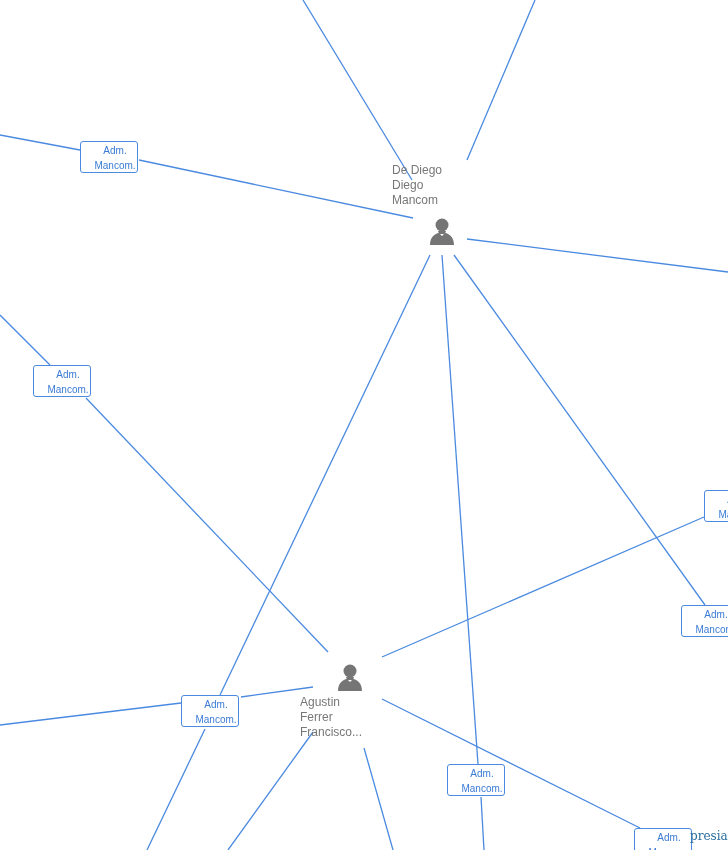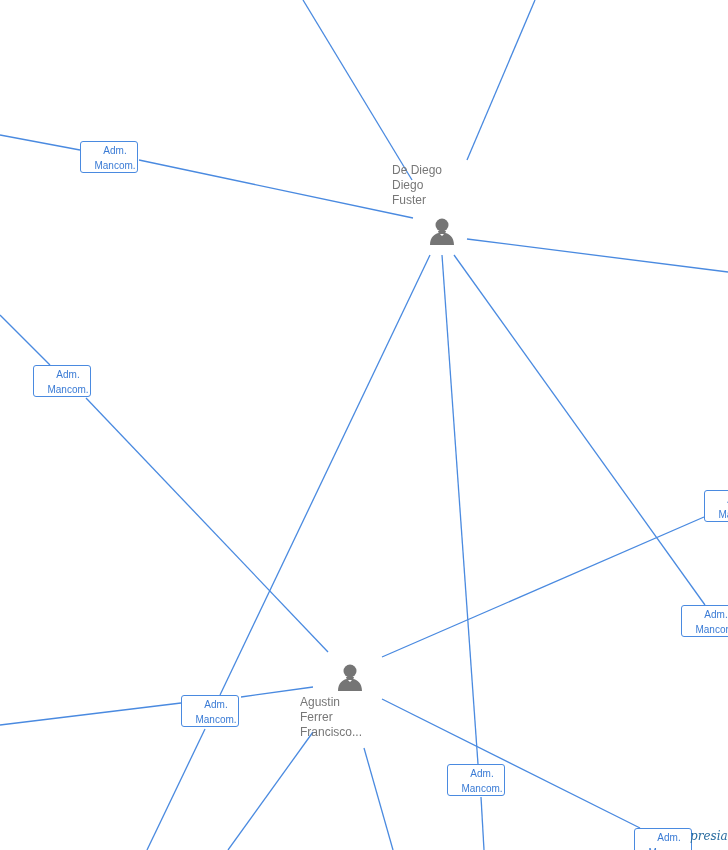--- a/index.html
+++ b/index.html
@@ -3,21 +3,21 @@
 <meta charset="utf-8">
 <style>
   html, body { margin:0; padding:0; }
   body { width:728px; height:850px; position:relative; overflow:hidden; background:#ffffff; font-family:"Liberation Sans", sans-serif; }
   #edges { position:absolute; left:0; top:0; width:728px; height:850px; }
   #edges line { stroke:#4a8ae0; stroke-width:1.3; }
   .node { position:absolute; text-align:left; color:#777777; font-size:12px; line-height:15px; width:100px; }
   .node .label { display:block; }
   .node .icon { display:block; margin:0 auto; width:30px; height:30px; }
   .edge-label { position:absolute; width:58px; height:32px; box-sizing:border-box; border:1px solid #4a8ae0; border-radius:3px; background:#ffffff; color:#3a7bd5; font-size:10px; line-height:15px; text-align:center; padding-top:1px;padding-left:12px; }
-  .watermark { position:absolute; left:690px; top:829px; font-family:"DejaVu Serif", serif; font-style:italic; font-size:12px; color:#2a6da0; }
+  .watermark { position:absolute; left:690px; top:829px; font-family:"DejaVu Serif", serif; font-size:12px; color:#2a6da0; }
 </style>
 </head>
 <body>
 
 <svg id="edges" xmlns="http://www.w3.org/2000/svg">
     <line x1="303" y1="0" x2="412" y2="180" style="stroke: rgb(74, 138, 224);"></line>
     <line x1="535" y1="0" x2="467" y2="160" style="stroke: rgb(74, 138, 224);"></line>
     <line x1="0" y1="135" x2="80" y2="150" style="stroke: rgb(74, 138, 224);"></line>
     <line x1="139" y1="160" x2="413" y2="218" style="stroke: rgb(74, 138, 224);"></line>
     <line x1="467" y1="239" x2="728" y2="272" style="stroke: rgb(74, 138, 224);"></line>
@@ -34,21 +34,21 @@
     <line x1="364" y1="748" x2="393" y2="850" style="stroke: rgb(74, 138, 224);"></line>
     <line x1="382" y1="699" x2="640" y2="828" style="stroke: rgb(74, 138, 224);"></line>
     <line x1="481" y1="797" x2="484" y2="850" style="stroke: rgb(74, 138, 224);"></line>
   </svg>
 
 <div id="nodes-layer">
     <div class="node" style="left: 392px; top: 163px;">
 
     <span class="label">De Diego</span>
     <span class="label">Diego</span>
-    <span class="label">Fuster</span>
+    <span class="label">Mancom</span>
   <svg class="icon" viewBox="0 0 30 30" style="margin-top: 8px;">
       <circle cx="15" cy="9" r="6.5" fill="#757575"></circle>
       <path d="M3 29 C3 21 8 17.5 12 17 L15 20 L18 17 C22 17.5 27 21 27 29 Z" fill="#757575"></path>
       <path d="M11 15 L19 15 L18 18 L12 18 Z" fill="#757575"></path>
     </svg>
     </div>
     <div class="node" style="left: 300px; top: 662px;">
     <svg class="icon" viewBox="0 0 30 30" style="margin-bottom: 3px;">
       <circle cx="15" cy="9" r="6.5" fill="#757575"></circle>
       <path d="M3 29 C3 21 8 17.5 12 17 L15 20 L18 17 C22 17.5 27 21 27 29 Z" fill="#757575"></path>

